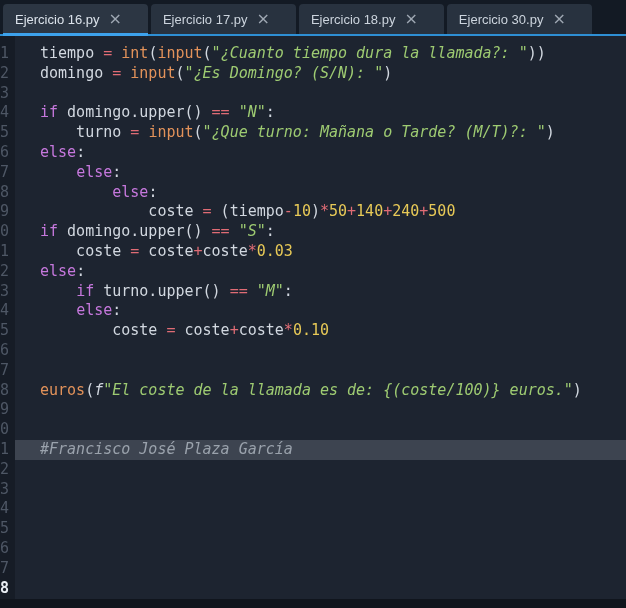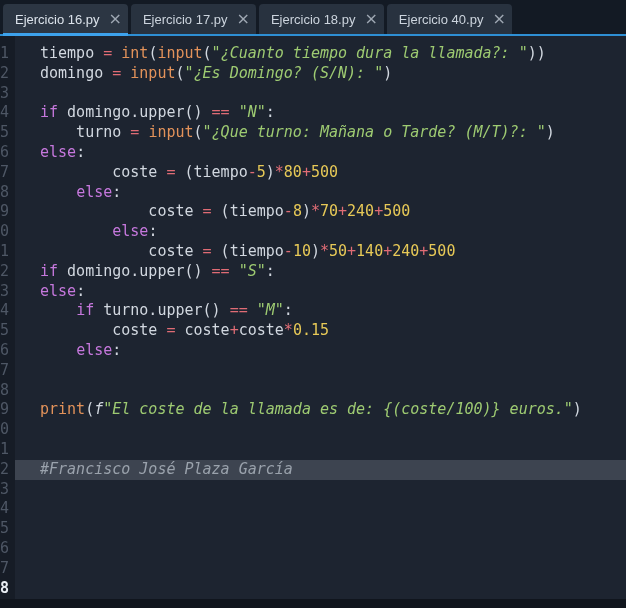--- a/index.html
+++ b/index.html
@@ -10,21 +10,21 @@
   }
   
   .tabbar{
     position:absolute;top:0;left:0;right:0;height:36px;box-sizing:border-box;
     background:var(--tabbar-bg,#131a24);
     border-bottom:2px solid var(--tab-line-blue,#2e8fd4);
     display:flex;align-items:flex-end;padding-left:3px;
   }
   .tab{
     display:flex;align-items:center;height:30px;
-    padding:0 6px 0 12px;margin-right:3px;position:relative;
+    padding:0 26px 0 12px;margin-right:3px;position:relative;
     background:var(--tab-bg,#28323f);
     border-radius:4px 4px 0 0;
     font-family:"Liberation Sans",sans-serif;font-size:13px;
     color:var(--tab-text,#ccd4dd);cursor:default;white-space:nowrap;
   }
   .tab.active{background:var(--tab-active-bg,#2c3643);color:var(--tab-text-active,#dce3eb);}
   .tab.active::after{
     content:"";position:absolute;left:0;right:0;bottom:-2px;height:3px;
     background:var(--accent-blue,#3da2ec);
   }
@@ -72,21 +72,21 @@
     </div>
     <div class="tab">
       <span class="tab-label">Ejercicio 17.py</span>
       <span class="tab-close">×</span>
     </div>
     <div class="tab">
       <span class="tab-label">Ejercicio 18.py</span>
       <span class="tab-close">×</span>
     </div>
     <div class="tab">
-      <span class="tab-label">Ejercicio 40.py</span>
+      <span class="tab-label">Ejercicio 30.py</span>
       <span class="tab-close">×</span>
     </div>
   </div>
 <div class="gutter">
     <div class="ln">1</div>
     <div class="ln">2</div>
     <div class="ln">3</div>
     <div class="ln">4</div>
     <div class="ln">5</div>
     <div class="ln">6</div>
@@ -113,30 +113,29 @@
     <div class="ln">27</div>
     <div class="ln cur">28</div>
   </div>
 <div class="code">
     <div class="row"><span class="t-p">tiempo </span><span class="t-o">=</span><span class="t-p"> </span><span class="t-f">int</span><span class="t-p">(</span><span class="t-f">input</span><span class="t-p">(</span><span class="t-s">"¿Cuanto tiempo dura la llamada?: "</span><span class="t-p">))</span></div>
     <div class="row"><span class="t-p">domingo </span><span class="t-o">=</span><span class="t-p"> </span><span class="t-f">input</span><span class="t-p">(</span><span class="t-s">"¿Es Domingo? (S/N): "</span><span class="t-p">)</span></div>
     <div class="row"></div>
     <div class="row"><span class="t-k">if</span><span class="t-p"> domingo.upper() </span><span class="t-o">==</span><span class="t-p"> </span><span class="t-s">"N"</span><span class="t-p">:</span></div>
     <div class="row"><span class="t-p">    turno </span><span class="t-o">=</span><span class="t-p"> </span><span class="t-f">input</span><span class="t-p">(</span><span class="t-s">"¿Que turno: Mañana o Tarde? (M/T)?: "</span><span class="t-p">)</span></div>
     <div class="row"><span class="t-k">else</span><span class="t-p">:</span></div>
-    <div class="row"><span class="t-p">        coste </span><span class="t-o">=</span><span class="t-p"> (tiempo</span><span class="t-o">-</span><span class="t-n">5</span><span class="t-p">)</span><span class="t-o">*</span><span class="t-n">80</span><span class="t-o">+</span><span class="t-n">500</span></div>
     <div class="row"><span class="t-p">    </span><span class="t-k">else</span><span class="t-p">:</span></div>
-    <div class="row"><span class="t-p">            coste </span><span class="t-o">=</span><span class="t-p"> (tiempo</span><span class="t-o">-</span><span class="t-n">8</span><span class="t-p">)</span><span class="t-o">*</span><span class="t-n">70</span><span class="t-o">+</span><span class="t-n">240</span><span class="t-o">+</span><span class="t-n">500</span></div>
     <div class="row"><span class="t-p">        </span><span class="t-k">else</span><span class="t-p">:</span></div>
     <div class="row"><span class="t-p">            coste </span><span class="t-o">=</span><span class="t-p"> (tiempo</span><span class="t-o">-</span><span class="t-n">10</span><span class="t-p">)</span><span class="t-o">*</span><span class="t-n">50</span><span class="t-o">+</span><span class="t-n">140</span><span class="t-o">+</span><span class="t-n">240</span><span class="t-o">+</span><span class="t-n">500</span></div>
     <div class="row"><span class="t-k">if</span><span class="t-p"> domingo.upper() </span><span class="t-o">==</span><span class="t-p"> </span><span class="t-s">"S"</span><span class="t-p">:</span></div>
+    <div class="row"><span class="t-p">    coste </span><span class="t-o">=</span><span class="t-p"> coste</span><span class="t-o">+</span><span class="t-p">coste</span><span class="t-o">*</span><span class="t-n">0.03</span></div>
     <div class="row"><span class="t-k">else</span><span class="t-p">:</span></div>
     <div class="row"><span class="t-p">    </span><span class="t-k">if</span><span class="t-p"> turno.upper() </span><span class="t-o">==</span><span class="t-p"> </span><span class="t-s">"M"</span><span class="t-p">:</span></div>
-    <div class="row"><span class="t-p">        coste </span><span class="t-o">=</span><span class="t-p"> coste</span><span class="t-o">+</span><span class="t-p">coste</span><span class="t-o">*</span><span class="t-n">0.15</span></div>
     <div class="row"><span class="t-p">    </span><span class="t-k">else</span><span class="t-p">:</span></div>
+    <div class="row"><span class="t-p">        coste </span><span class="t-o">=</span><span class="t-p"> coste</span><span class="t-o">+</span><span class="t-p">coste</span><span class="t-o">*</span><span class="t-n">0.10</span></div>
     <div class="row"></div>
     <div class="row"></div>
-    <div class="row"><span class="t-f">print</span><span class="t-p">(</span><span class="t-fp">f</span><span class="t-s">"El coste de la llamada es de: {(coste/100)} euros."</span><span class="t-p">)</span></div>
+    <div class="row"><span class="t-f">euros</span><span class="t-p">(</span><span class="t-fp">f</span><span class="t-s">"El coste de la llamada es de: {(coste/100)} euros."</span><span class="t-p">)</span></div>
     <div class="row"></div>
     <div class="row"></div>
     <div class="row current"><span class="t-c">#Francisco José Plaza García</span></div>
   </div>
 <div class="bottom-strip"></div>
 
 </body></html>

